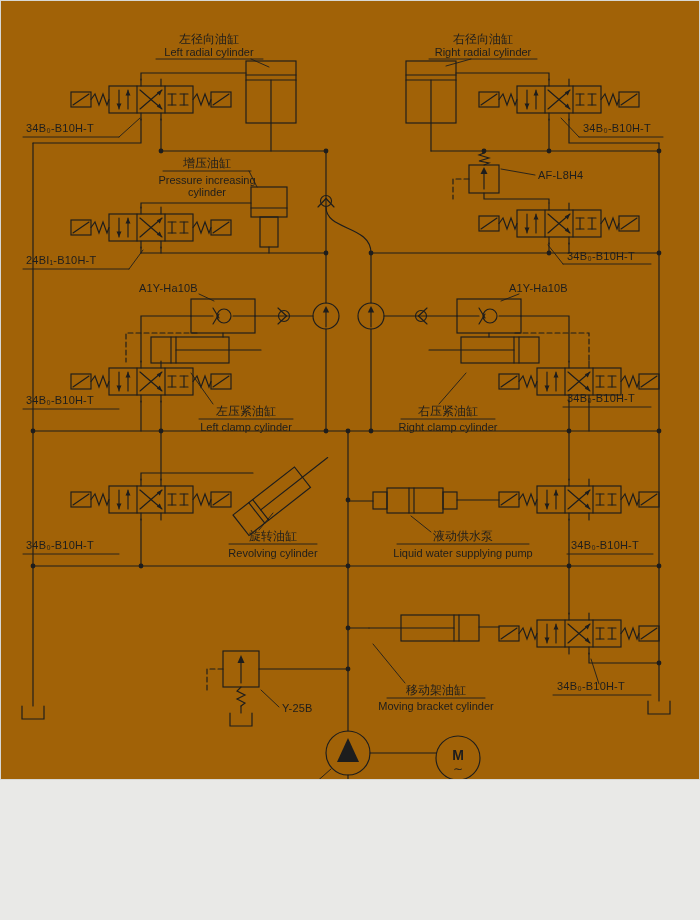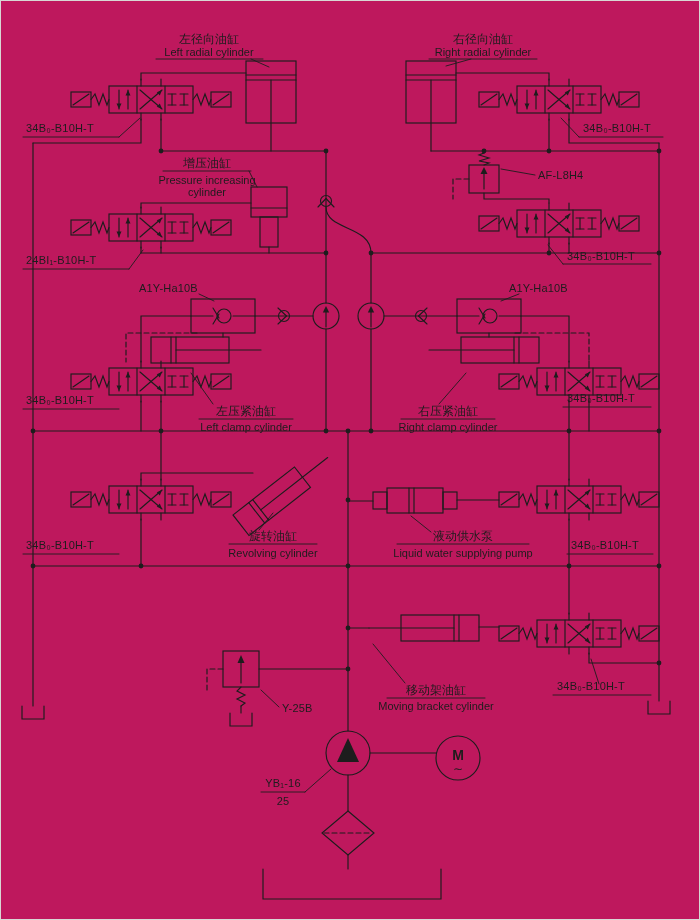--- a/index.html
+++ b/index.html
@@ -5,23 +5,23 @@
   * { box-sizing: border-box; }
   body {
     margin: 0;
     background: #e9e9e7;
     display: flex;
     justify-content: center;
     font-family: "Liberation Sans", "DejaVu Sans", sans-serif;
   }
   .stage {
     width: 700px;
-    height: 920px;
+    height: 780px;
     position: relative;
-    background: #be185d;
+    background: #a16207;
     border: 1px solid #d8d8d4;
     overflow: hidden;
   }
   svg { position: absolute; inset: 0; display: block; }
   text {
     fill: #1d1d1d;
     stroke: none;
     font-family: "Liberation Sans", "DejaVu Sans", sans-serif;
   }
   .zh { font-size: 12px; }

